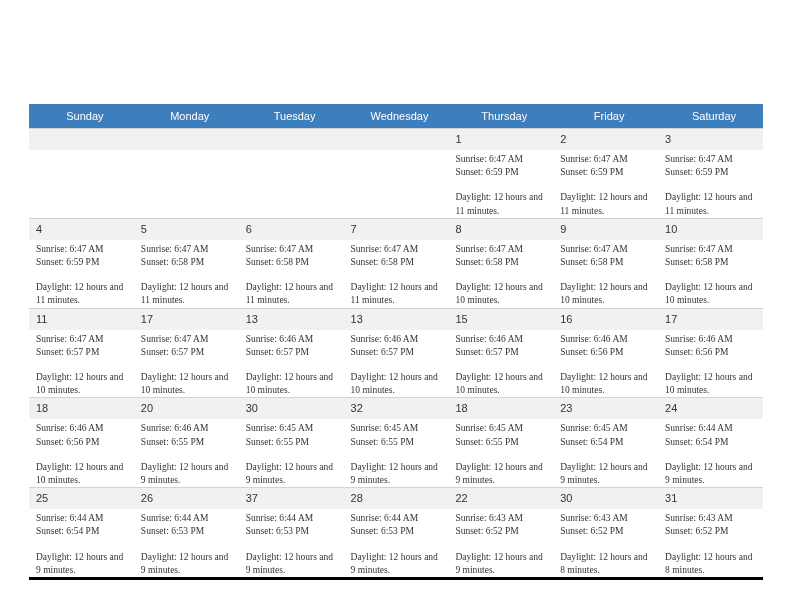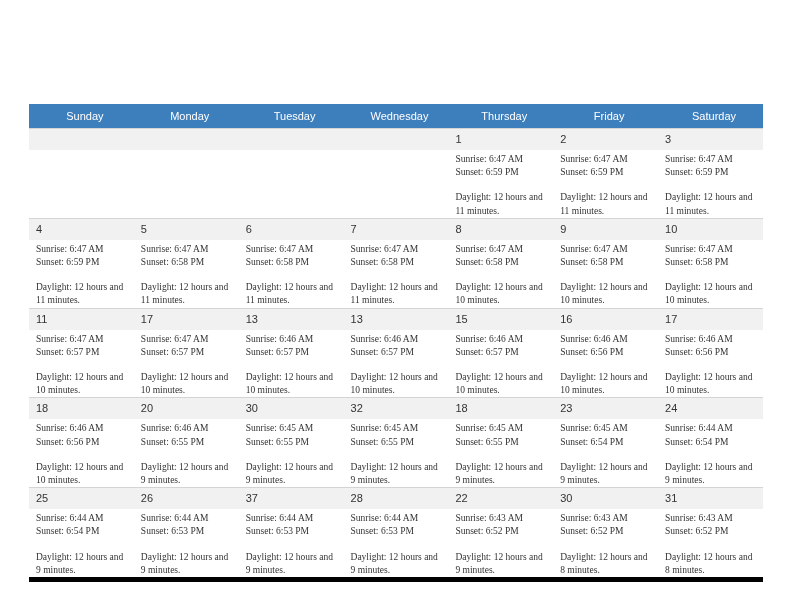--- a/index.html
+++ b/index.html
@@ -115,21 +115,21 @@
   .calendar td {
     vertical-align: top;
     padding: 0;
     border-top: 1px solid #d4d4d4;
     border-bottom: 1px solid #d4d4d4;
     height: 88px;
     width: 104.85px;
     background: #ffffff;
   }
   .calendar tbody tr:last-child td {
-    border-bottom: 5px solid #000000;
+    border-bottom: 3px solid #000000;
   }
   .daynum {
     display: block;
     background: #f1f1f1;
     font-size: 11px;
     color: #333333;
     line-height: 13px;
     padding: 4px 0 4px 7px;
     height: 13px;
   }

